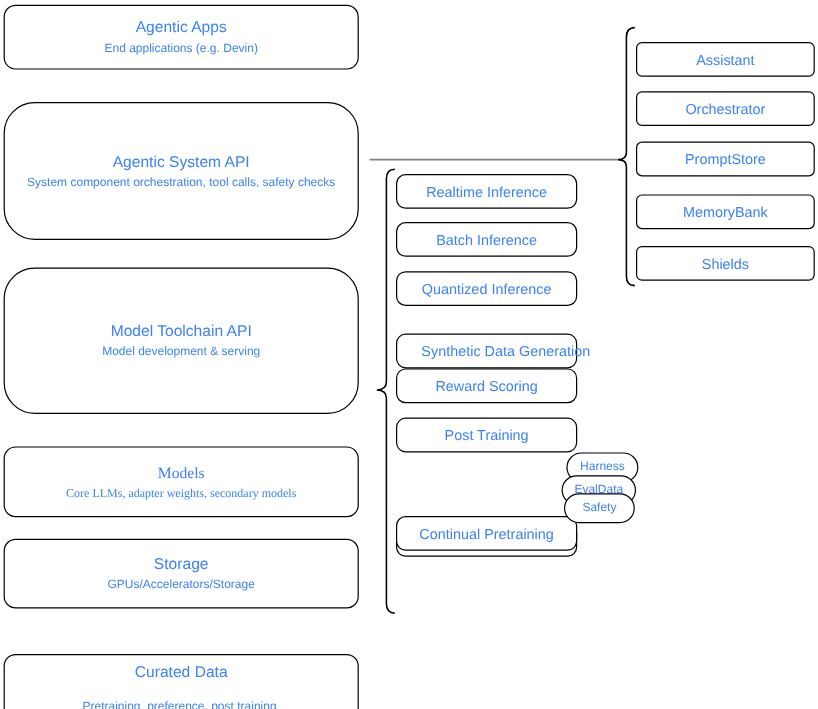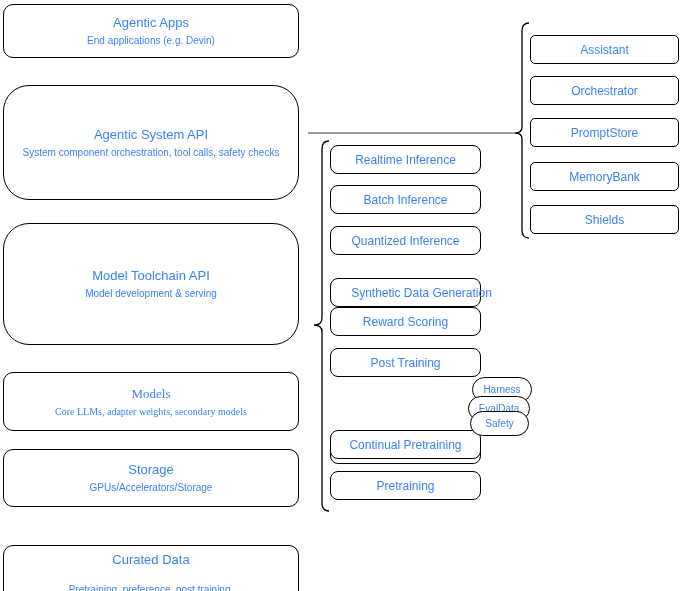--- a/index.html
+++ b/index.html
@@ -101,23 +101,20 @@
     </div>
   <div class="node mid m6">
       <span>Post Training</span>
     </div>
   <div class="node mid m7">
       <span>Evals</span>
     </div>
   <div class="node mid m8">
       <span>Continual Pretraining</span>
     </div>
-  <div class="node mid m9">
-      <span>Pretraining</span>
-    </div>
 
   <div class="pill p1">
       <span>Harness</span>
     </div>
   <div class="pill p2">
       <span>EvalData</span>
     </div>
   <div class="pill p3">
       <span>Safety</span>
     </div>

